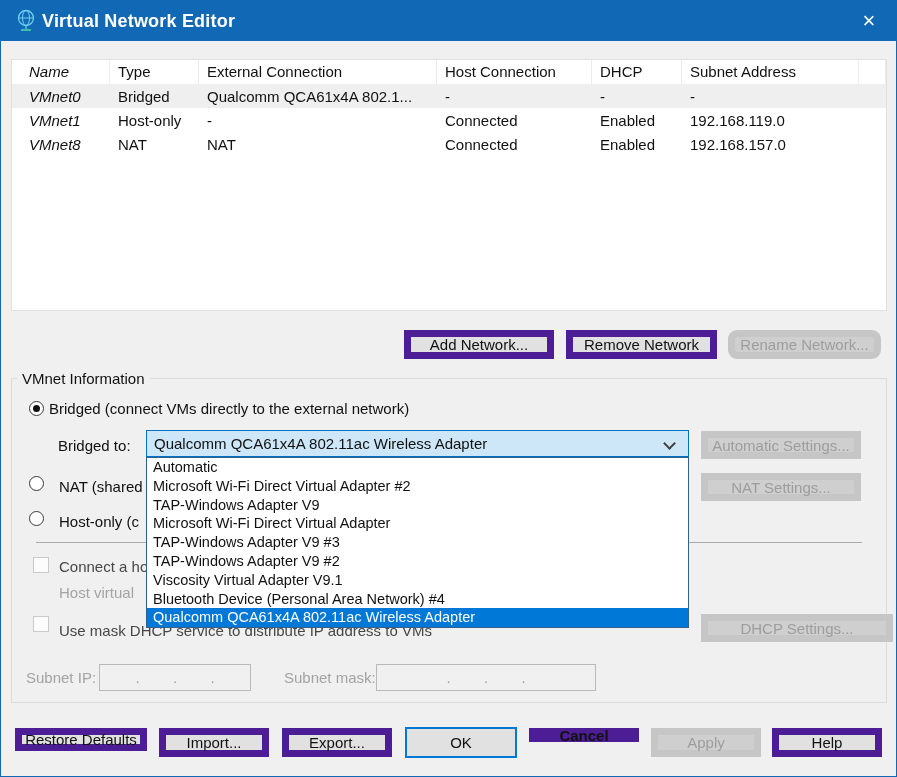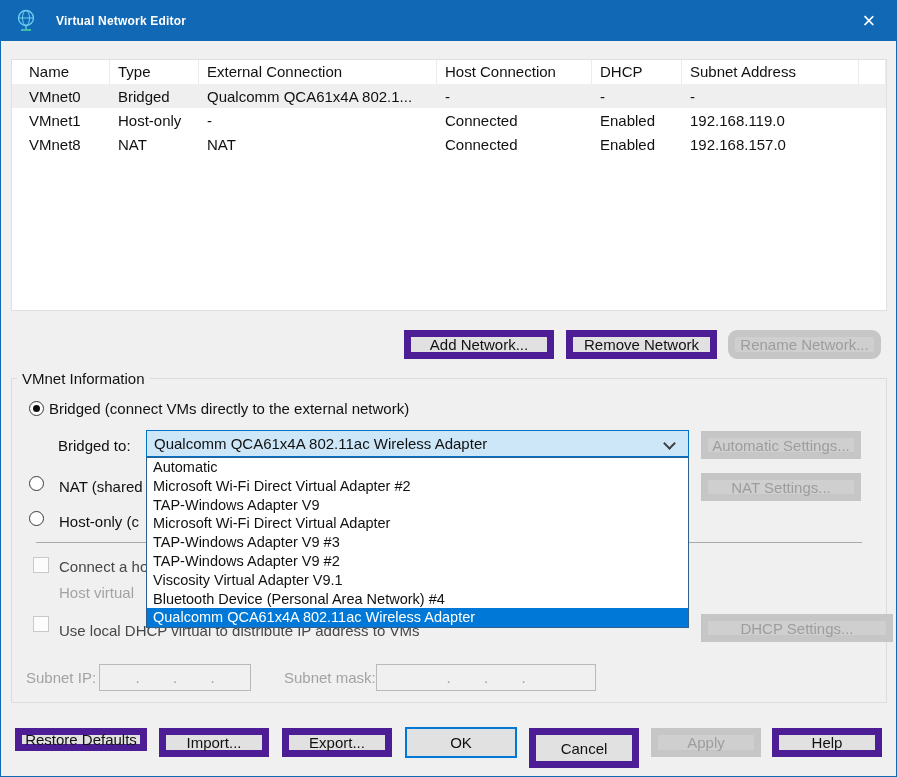--- a/index.html
+++ b/index.html
@@ -4,28 +4,28 @@
 <style>
   html,body { margin:0; padding:0; background:#555; }
   .win {
     position:relative; width:897px; height:777px; box-sizing:border-box;
     background:#f0f0f0; border:1px solid #1168b5; overflow:hidden;
     font-family:"Liberation Sans", sans-serif; color:#111; font-size:15px;
   }
   
   .titlebar { position:absolute; left:0; top:0; right:0; height:40px; background:#1168b5; display:flex; align-items:center; }
   .titlebar .app-icon { margin-left:13px; width:24px; height:26px; }
-  .titlebar .title { color:#fff; font-size:12px; font-weight:600; margin-left:18px; letter-spacing:.2px; }
+  .titlebar .title { color:#fff; font-size:18px; font-weight:600; margin-left:4px; letter-spacing:.2px; }
   .close-btn { position:absolute; right:6px; top:0; width:42px; height:40px; display:flex; align-items:center; justify-content:center; color:#fff; font-size:22px; cursor:default; }
   
   .listbox { position:absolute; left:10px; top:58px; width:876px; height:252px; background:#fff; border:1px solid #e0e0e0; box-sizing:border-box; }
   .lv-row { display:grid; grid-template-columns:98px 89px 238px 155px 90px 177px 1fr; align-items:center; height:24px; }
   .lv-header .lv-cell { border-right:1px solid #ececec; height:24px; line-height:24px; }
   .lv-cell { padding-left:8px; white-space:nowrap; overflow:hidden; }
-  .lv-cell.c0 { padding-left:17px; }
+  .lv-cell.c0 { padding-left:17px;font-style:italic; }
   .lv-row.selected { background:#efefef; }
   
   .btn { position:absolute; box-sizing:border-box; background:#e1e1e1; border:7px solid #4c1d95; color:#111; font-size:15px; display:flex; align-items:center; justify-content:center; white-space:nowrap; }
   .btn.disabled { background:#cfcfcf; border-color:#c6c6c6; color:#9d9d9d; }
   .btn.default { border:2px solid #0078d7; }
   
   .groupbox { position:absolute; left:10px; top:377px; width:876px; height:325px; border:1px solid #dcdcdc; box-sizing:border-box; }
   .group-label { position:absolute; left:16px; top:369px; background:#f0f0f0; padding:0 5px; }
   
   .radio { position:absolute; width:15px; height:15px; border-radius:50%; border:1px solid #3a3a3a; background:#fff; box-sizing:border-box; }
@@ -124,21 +124,21 @@
   <div class="radio" style="left:28px; top:510px;"></div>
   <div class="lbl" style="left:58px; top:512px;">Host-only (c</div>
 
   <div class="divider"></div>
 
   <div class="checkbox" style="left:32px; top:556px;"></div>
   <div class="lbl dim" style="left:58px; top:557px;">Connect a ho</div>
   <div class="lbl gray" style="left:58px; top:583px;">Host virtual</div>
 
   <div class="checkbox" style="left:32px; top:615px;"></div>
-  <div class="lbl dim" style="left:58px; top:621px;">Use local DHCP virtual to distribute IP address to VMs</div>
+  <div class="lbl dim" style="left:58px; top:621px;">Use mask DHCP service to distribute IP address to VMs</div>
   <div class="btn disabled" style="left:700px; top:613px; width:192px; height:28px;">DHCP Settings...</div>
 
   <div class="lbl gray" style="left:25px; top:668px;">Subnet IP:</div>
   <div class="field" style="left:98px; top:663px; width:152px;">.        .        .</div>
   <div class="lbl gray" style="left:283px; top:668px;">Subnet mask:</div>
   <div class="field" style="left:375px; top:663px; width:220px;">.        .        .</div>
 
   <div class="dropdown">
     <div class="dd-item">Automatic</div>
     <div class="dd-item">Microsoft Wi-Fi Direct Virtual Adapter #2</div>
@@ -148,17 +148,17 @@
     <div class="dd-item">TAP-Windows Adapter V9 #2</div>
     <div class="dd-item">Viscosity Virtual Adapter V9.1</div>
     <div class="dd-item">Bluetooth Device (Personal Area Network) #4</div>
     <div class="dd-item highlighted">Qualcomm QCA61x4A 802.11ac Wireless Adapter</div>
   </div>
 
   <div class="btn" style="left:14px; top:727px; width:132px; height:23px;">Restore Defaults</div>
   <div class="btn" style="left:158px; top:727px; width:110px; height:29px;">Import...</div>
   <div class="btn" style="left:281px; top:727px; width:110px; height:29px;">Export...</div>
   <div class="btn default" style="left:404px; top:726px; width:112px; height:31px;">OK</div>
-  <div class="btn" style="left:528px; top:727px; width:110px; height:40px;">Cancel</div>
+  <div class="btn" style="left:528px; top:727px; width:110px; height:14px;font-weight:bold;">Cancel</div>
   <div class="btn disabled" style="left:650px; top:727px; width:110px; height:29px;">Apply</div>
   <div class="btn" style="left:771px; top:727px; width:110px; height:29px;">Help</div>
 
 </div>
 
 </body></html>

